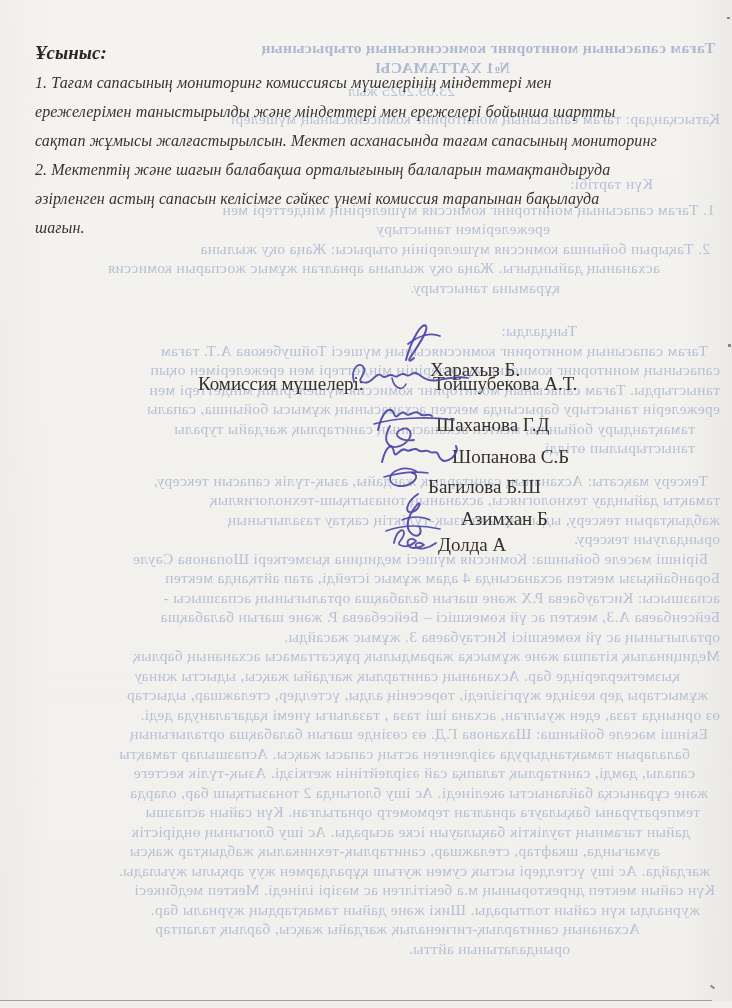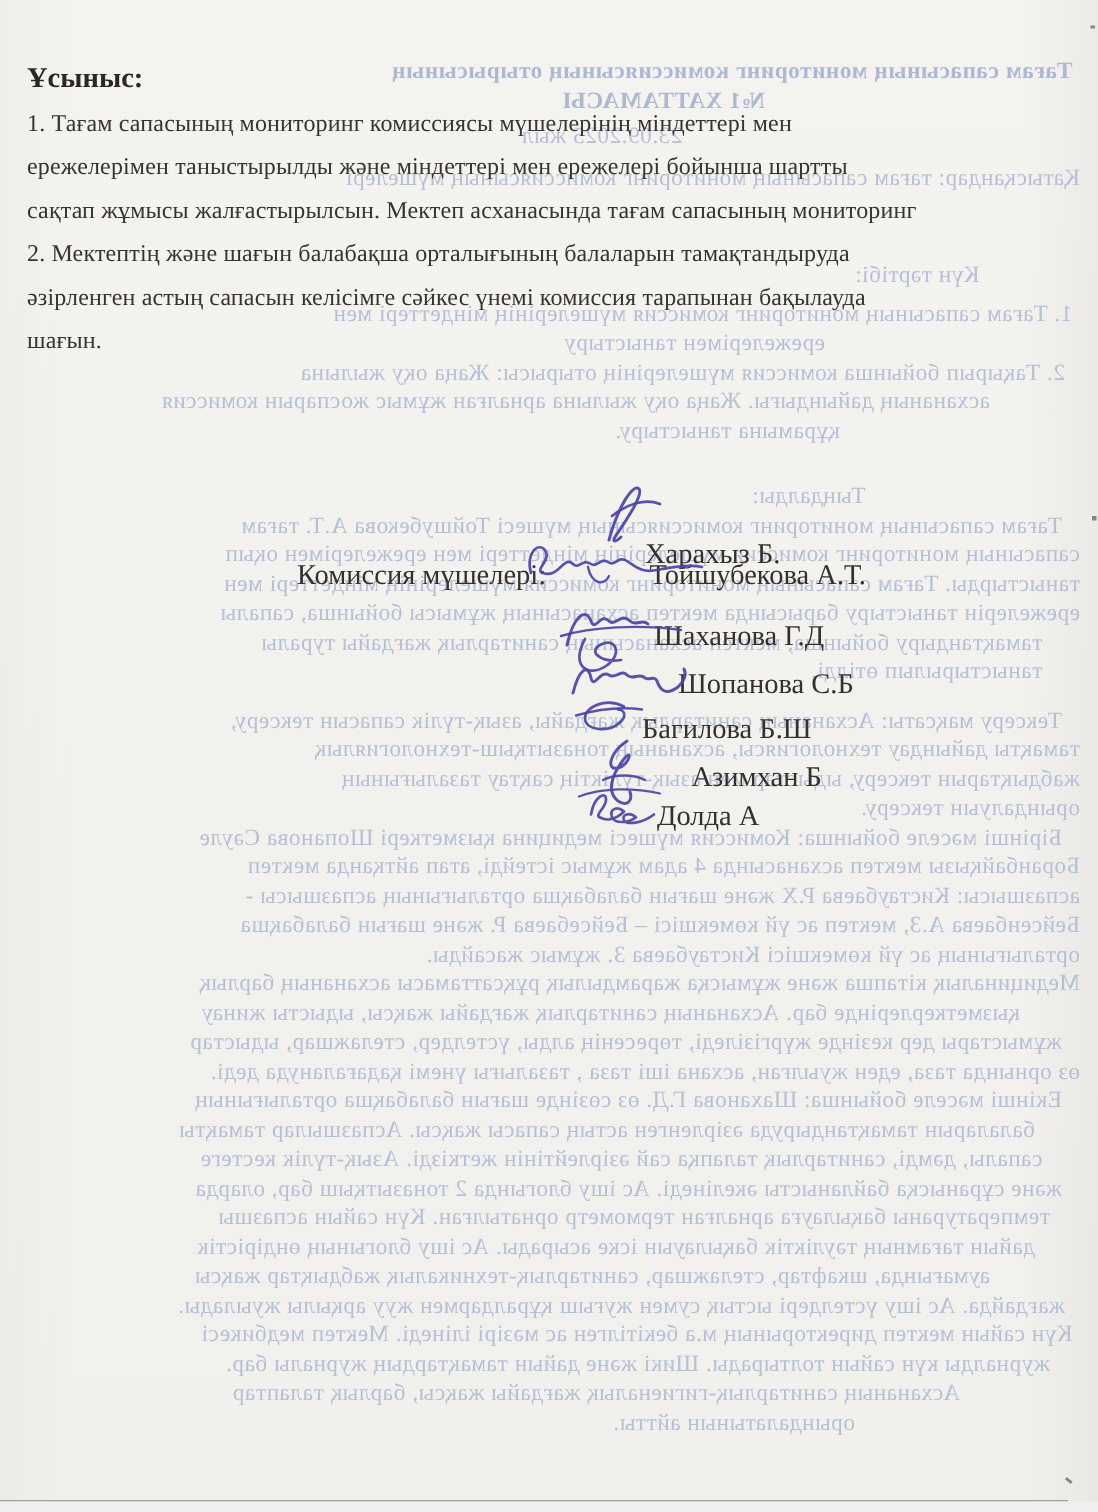--- a/index.html
+++ b/index.html
@@ -2,21 +2,21 @@
 <html><head>
 <meta charset="utf-8">
 <style>
   html,body{margin:0;padding:0;background:#e8e6e2;}
   .page{position:relative;width:732px;height:1008px;overflow:hidden;
         background:linear-gradient(180deg,#f5f3f0 0%,#f3f1ee 55%,#f2f0ec 100%);
         font-family:"Liberation Serif","DejaVu Serif",serif;}
   .shade{position:absolute;inset:0;pointer-events:none;
         background:linear-gradient(90deg,rgba(0,0,0,0.02),rgba(0,0,0,0) 7%,rgba(0,0,0,0) 93%,rgba(0,0,0,0.035));}
   
-  .fore{position:absolute;left:18px;top:40px;width:672px;color:#37332e;z-index:3;}
+  .fore{position:absolute;left:35px;top:40px;width:672px;color:#37332e;z-index:3;font-style:italic;}
   .head{font-weight:bold;font-size:19px;line-height:26px;color:#2b2823;}
   .bodyline{font-size:16px;line-height:29px;white-space:nowrap;letter-spacing:0.1px;}
   
   .ghost{position:absolute;left:30px;top:38px;width:690px;z-index:1;
          transform:scaleX(-1);color:#b5c0d6;filter:blur(0.35px);
          font-size:15.5px;line-height:19.5px;letter-spacing:0.35px;}
   .gline{white-space:nowrap;}
   .gb{font-weight:bold;color:#adb9d2;}
   
   .slabel,.sname{position:absolute;font-size:19px;color:#34302b;white-space:nowrap;z-index:4;}

